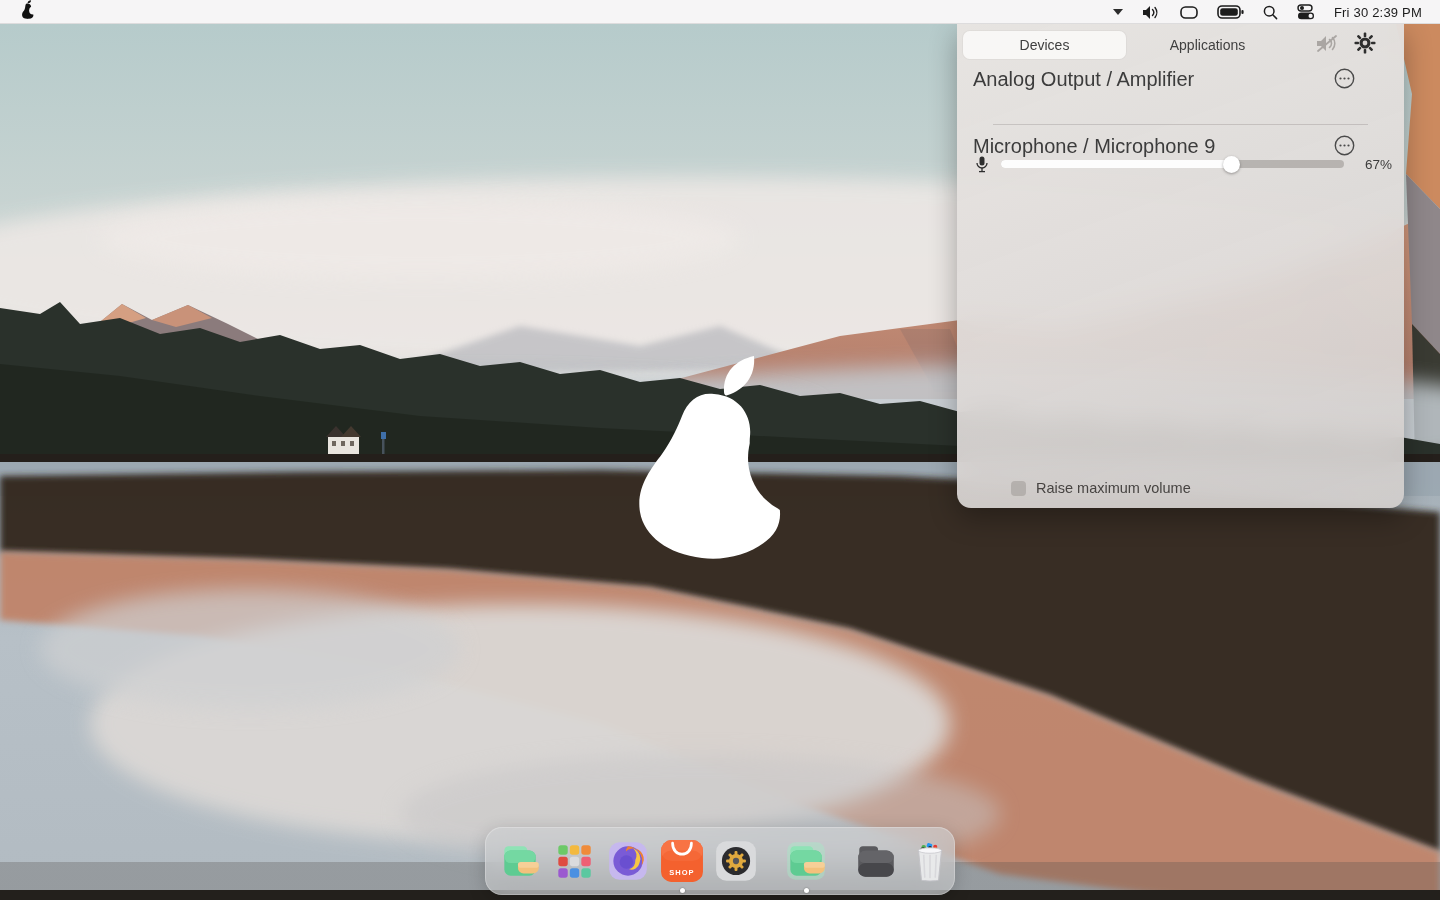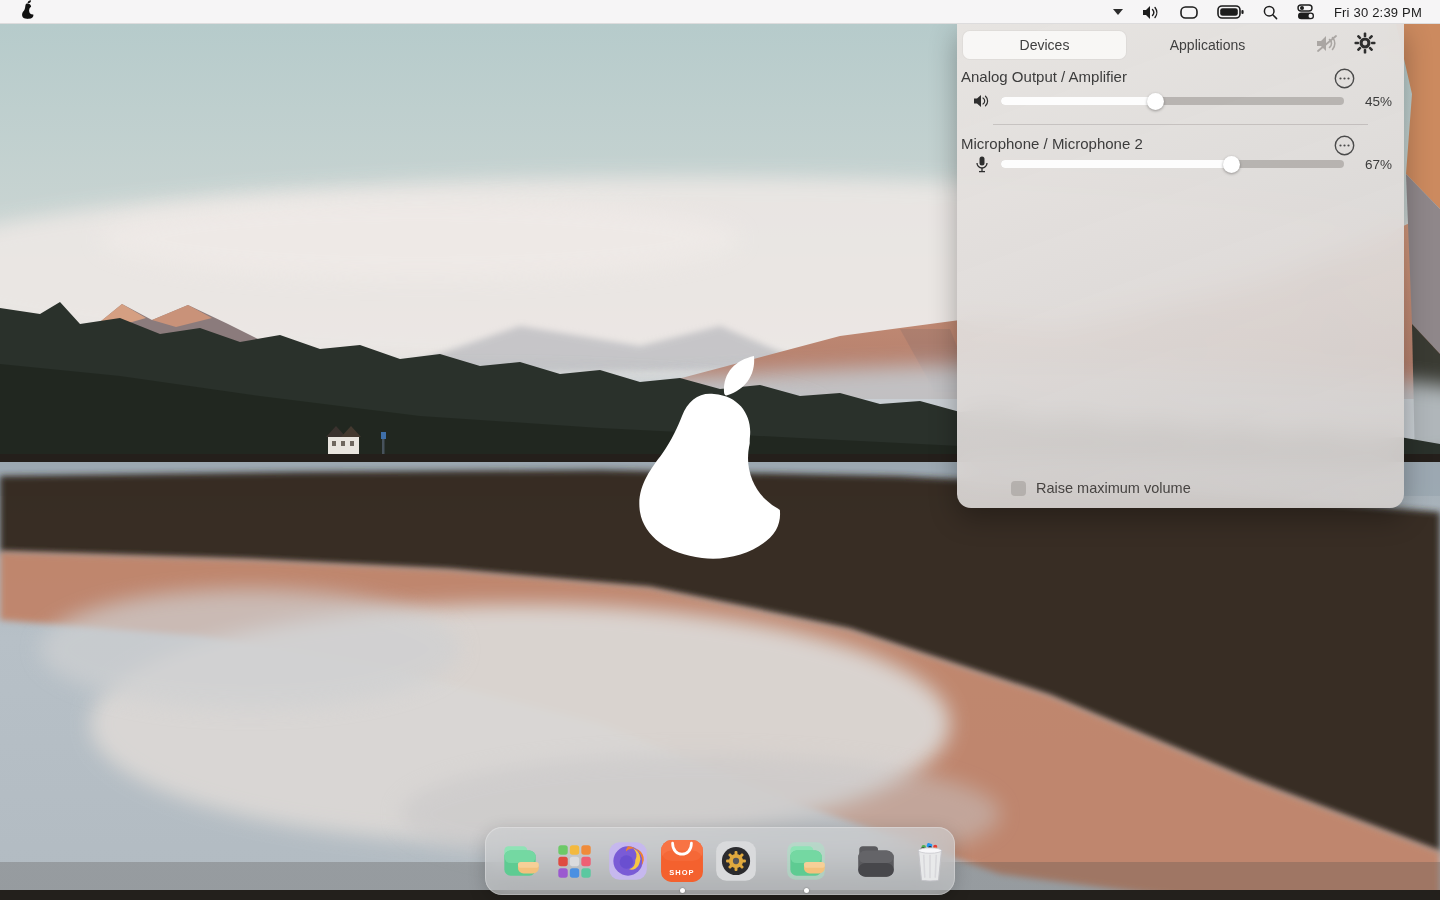--- a/index.html
+++ b/index.html
@@ -34,21 +34,21 @@
     z-index:40; color:#3b3b3b;
   }
   .panel-tabs { position:absolute; top:7px; left:6px; width:326px; height:28px; display:flex; }
   .tab { flex:1 1 0; border:none; background:transparent; border-radius:7px; font-family:inherit;
          font-size:14px; color:#3f3f3f; cursor:default; }
   .tab.active { background:rgba(250,249,248,.88); box-shadow:0 0 0 1px rgba(0,0,0,.03); }
   .icon-btn { background:none; border:none; cursor:default; display:flex; align-items:center; justify-content:center; }
   .btn-mute { position:absolute; top:9px; right:64px; width:26px; height:24px; }
   .btn-gear { position:absolute; top:7px; right:26px; width:26px; height:26px; }
 
-  .device-name { position:absolute; left:4px; font-size:15px; color:#3c3c3c; }
+  .device-name { position:absolute; left:16px; font-size:20px; color:#3c3c3c; }
   .ellipsis-btn { position:absolute; right:50px; width:22px; height:22px; border:none; background:none; cursor:default; padding:0; }
   .ellipsis-btn svg { display:block; }
 
   .slider-row { position:absolute; left:12px; right:12px; height:18px; display:flex; align-items:center; }
   .slider-row .dev-icon { width:26px; display:flex; justify-content:center; }
   .slider { position:relative; flex:1; height:8px; margin:0 10px 0 6px; border-radius:4px;
             background:rgba(150,145,142,.55); cursor:default; }
   .slider-fill { position:absolute; left:0; top:0; bottom:0; border-radius:4px; background:#fdfdfd; }
   .slider-handle { position:absolute; top:50%; width:17px; height:17px; margin-top:-8.5px; border-radius:50%;
                    background:#ffffff; box-shadow:0 1px 3px rgba(0,0,0,.35); cursor:default; }
@@ -270,37 +270,24 @@
 
       <span class="device-name" style="top:44px;">Analog Output / Amplifier</span>
       <button class="ellipsis-btn" style="top:43px; right:48px;">
         <svg width="21" height="21" viewBox="0 0 21 21">
           <circle cx="10.5" cy="10.5" r="9.2" fill="none" stroke="#4a4a4a" stroke-width="1.4"></circle>
           <circle cx="6.5" cy="10.5" r="1.1" fill="#4a4a4a"></circle>
             <circle cx="10.5" cy="10.5" r="1.1" fill="#4a4a4a"></circle>
             <circle cx="14.5" cy="10.5" r="1.1" fill="#4a4a4a"></circle>
         </svg>
       </button>
-      <div class="slider-row" style="top:68px;">
-        <span class="dev-icon">
-          <svg width="17" height="14" viewBox="0 0 17 14">
-            <path fill="#2e2e2e" d="M0 4.5 h3 l4-3.5 v12 l-4-3.5 H0 Z"></path>
-            <path fill="none" stroke="#2e2e2e" stroke-width="1.2" stroke-linecap="round" d="M9 4 a3.5 3.5 0 0 1 0 6 M11.5 2.2 a6.5 6.5 0 0 1 0 9.6"></path>
-          </svg>
-        </span>
-        <div class="slider">
-          <div class="slider-fill" style="width: 45%;"></div>
-          <div class="slider-handle" style="left: calc(45% - 8px);"></div>
-        </div>
-        <span class="pct">45%</span>
-      </div>
 
       <div class="panel-divider"></div>
 
-      <span class="device-name" style="top:111px;">Microphone / Microphone 2</span>
+      <span class="device-name" style="top:111px;">Microphone / Microphone 9</span>
       <button class="ellipsis-btn" style="top:110px; right:48px;">
         <svg width="21" height="21" viewBox="0 0 21 21">
           <circle cx="10.5" cy="10.5" r="9.2" fill="none" stroke="#4a4a4a" stroke-width="1.4"></circle>
           <circle cx="6.5" cy="10.5" r="1.1" fill="#4a4a4a"></circle>
             <circle cx="10.5" cy="10.5" r="1.1" fill="#4a4a4a"></circle>
             <circle cx="14.5" cy="10.5" r="1.1" fill="#4a4a4a"></circle>
         </svg>
       </button>
       <div class="slider-row" style="top:131px;">
         <span class="dev-icon">

